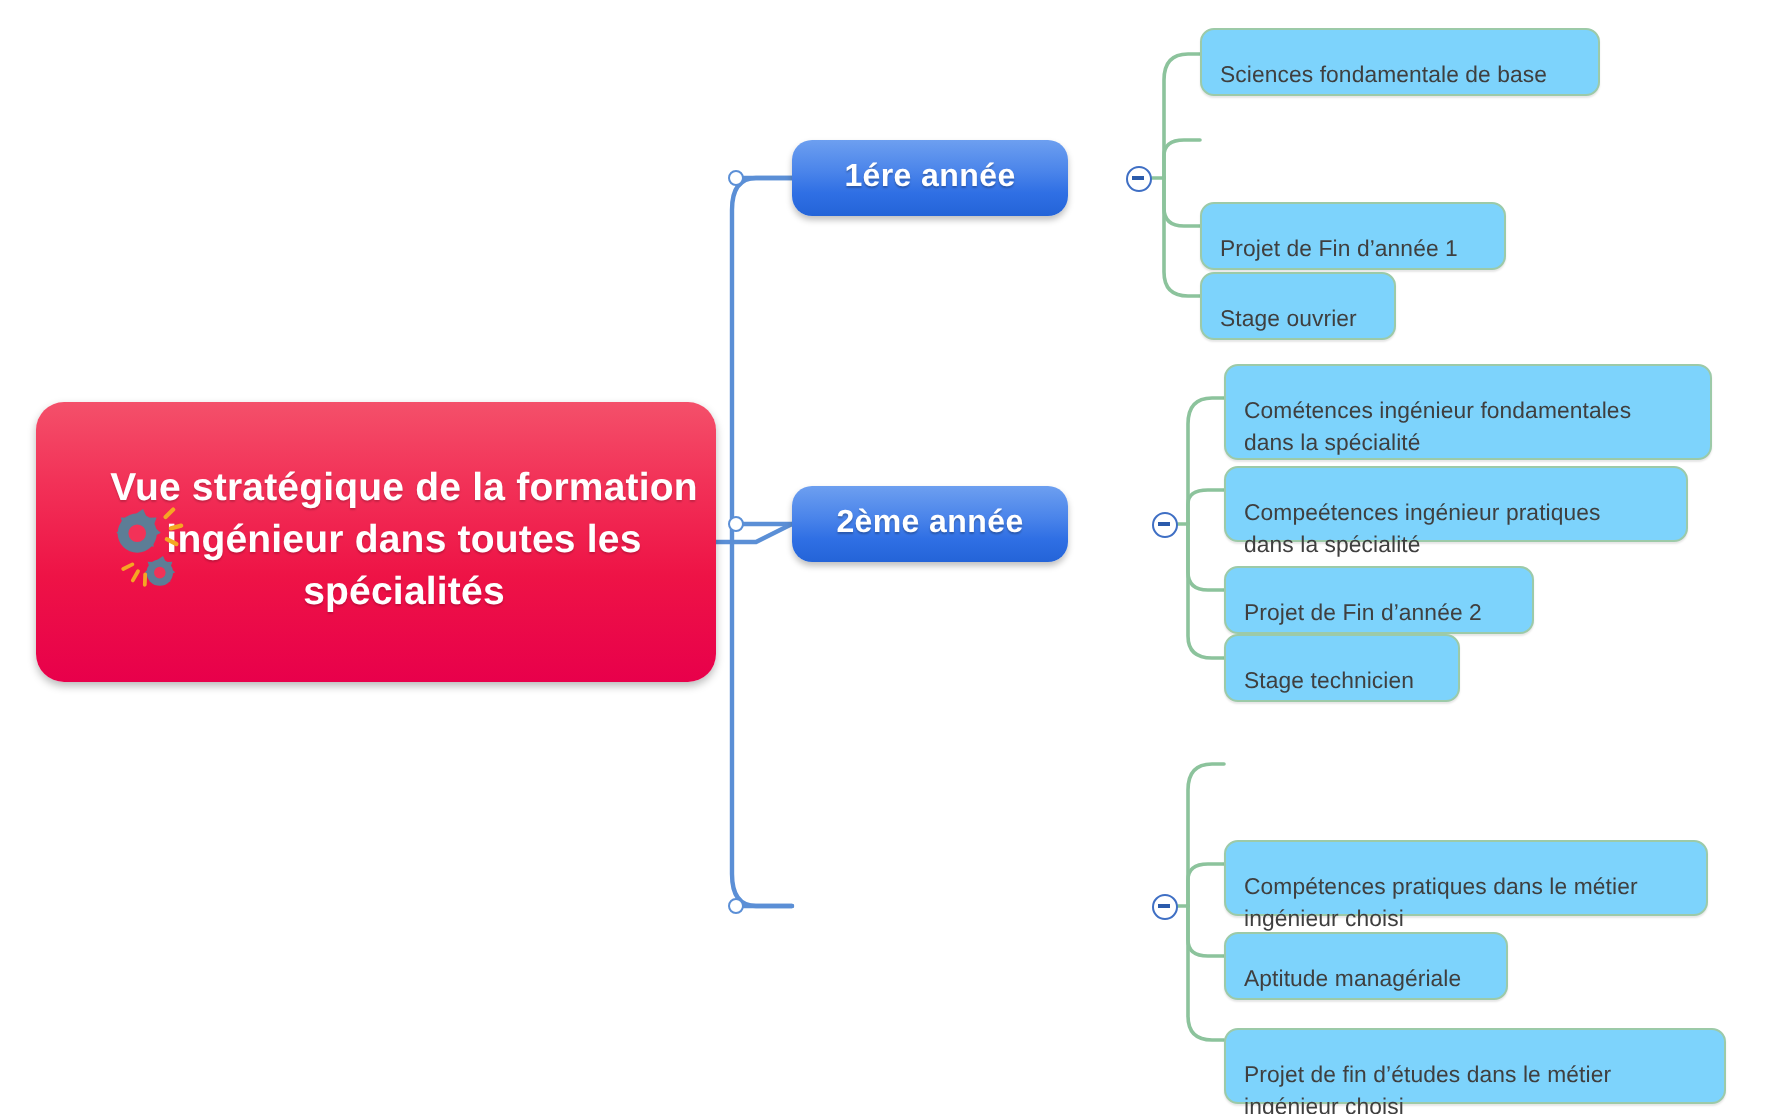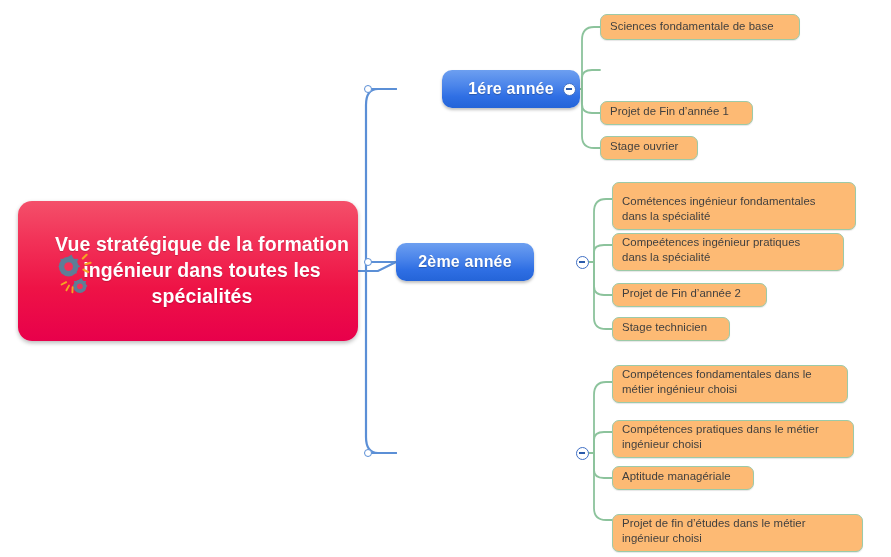--- a/index.html
+++ b/index.html
@@ -72,34 +72,34 @@
     justify-content: center;
     box-sizing: border-box;
   }
   .year-label {
     color: #ffffff;
     font-size: 16px;
     font-weight: bold;
     letter-spacing: 0.2px;
     text-shadow: 0 1px 1px rgba(0,0,0,0.25);
   }
-  #year-0 { left: 396px; top: 70px; margin-left: 46px; }
+  #year-0 { left: 396px; top: 70px; }
   #year-1 { left: 396px; top: 243px; }
   #year-2 { left: 396px; top: 434px; }
 
   
   .leaf-node {
     position: absolute;
     border: 1px solid #9ccaa8;
     border-radius: 7px;
-    background: #fdba74;
+    background: #7dd3fc;
     box-sizing: border-box;
     display: flex;
-    align-items: flex-end;
-    padding: 4px 9px;
+    align-items: flex-start;
+    padding: 16px 9px;
     box-shadow: 0 1px 1px rgba(0,0,0,0.10);
   }
   .leaf-label {
     color: #3f3f3f;
     font-size: 11.4px;
     line-height: 1.38;
     letter-spacing: 0.05px;
     white-space: pre-line;
   }
 
@@ -240,24 +240,20 @@
     <span class="leaf-label">Compeétences ingénieur  pratiques
 dans la spécialité</span>
   </div>
   <div class="leaf-node" style="left:612px; top:283px; width:155px; height:24px;">
     <span class="leaf-label">Projet de Fin d’année 2</span>
   </div>
   <div class="leaf-node" style="left:612px; top:317px; width:118px; height:24px;">
     <span class="leaf-label">Stage technicien</span>
   </div>
 
-  <div class="leaf-node" style="left:612px; top:365px; width:236px; height:38px;">
-    <span class="leaf-label">Compétences fondamentales dans le
-métier ingénieur choisi</span>
-  </div>
   <div class="leaf-node" style="left:612px; top:420px; width:242px; height:38px;">
     <span class="leaf-label">Compétences pratiques dans le métier
 ingénieur choisi</span>
   </div>
   <div class="leaf-node" style="left:612px; top:466px; width:142px; height:24px;">
     <span class="leaf-label">Aptitude managériale</span>
   </div>
   <div class="leaf-node" style="left:612px; top:502px; width:251px; height:38px;margin-top:12px;">
     <span class="leaf-label">Projet de fin d’études dans le métier
 ingénieur choisi</span>

